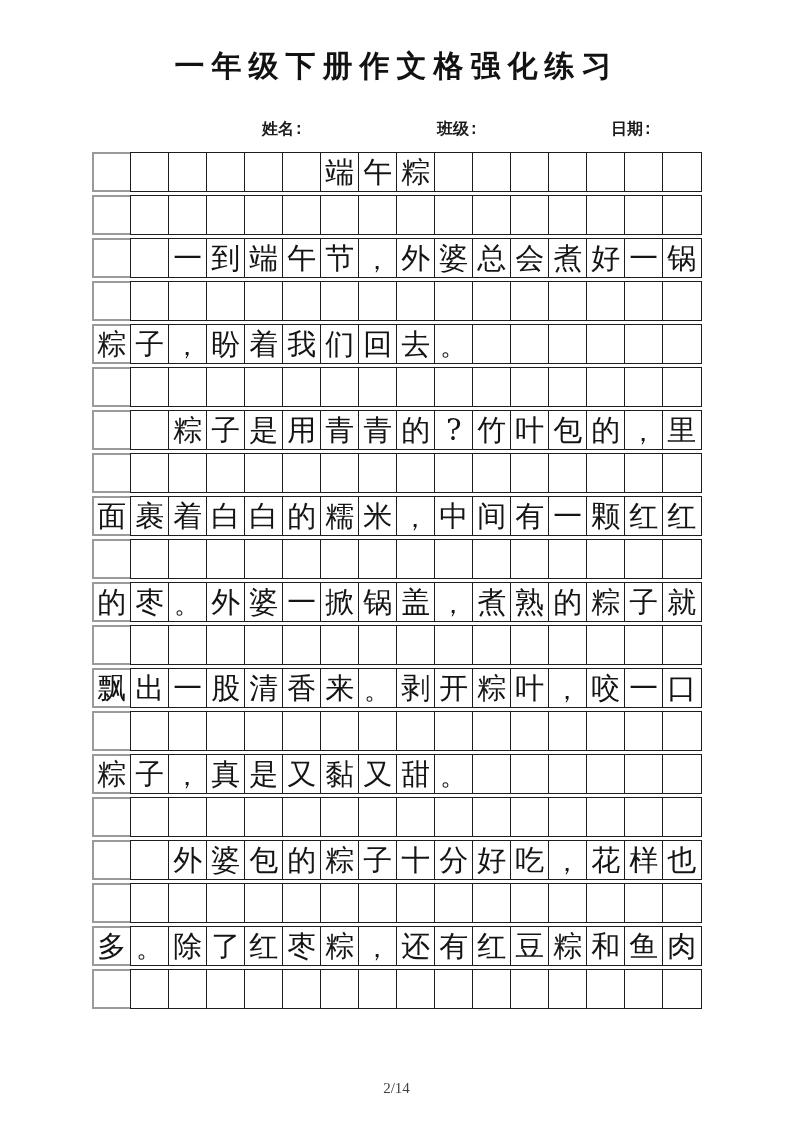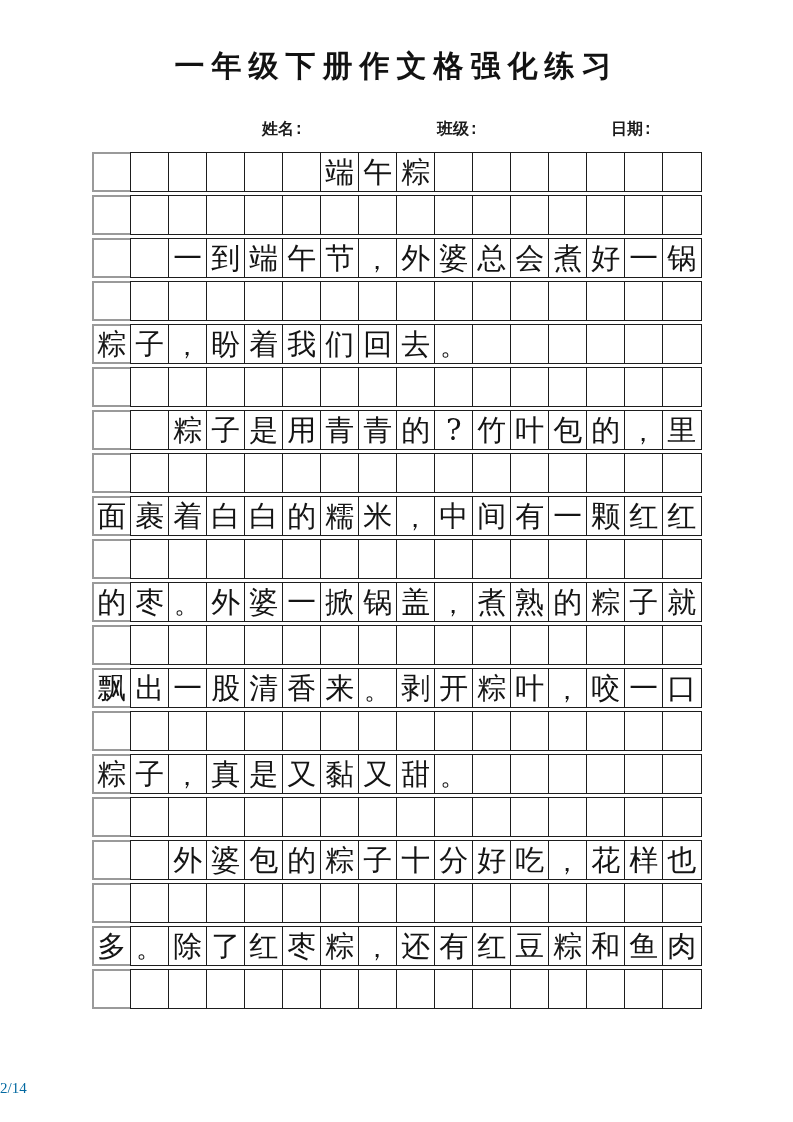--- a/index.html
+++ b/index.html
@@ -65,23 +65,24 @@
     align-items: flex-end;
     justify-content: flex-start;
     padding: 0 0 4px 5px;
     font-size: 26px;
   }
   .page-number {
     position: absolute;
     top: 1080px;
     left: 0;
     width: 100%;
+    text-align: center;
     font-family: "Liberation Serif", serif;
     font-size: 15px;
-    color: #0369a1;
+    color: #404040;
   }
 </style>
 </head>
 <body>
 
 <div class="page">
 
   <div class="title">一年级下册作文格强化练习</div>
 
   <div class="hfield name">姓名:</div>

